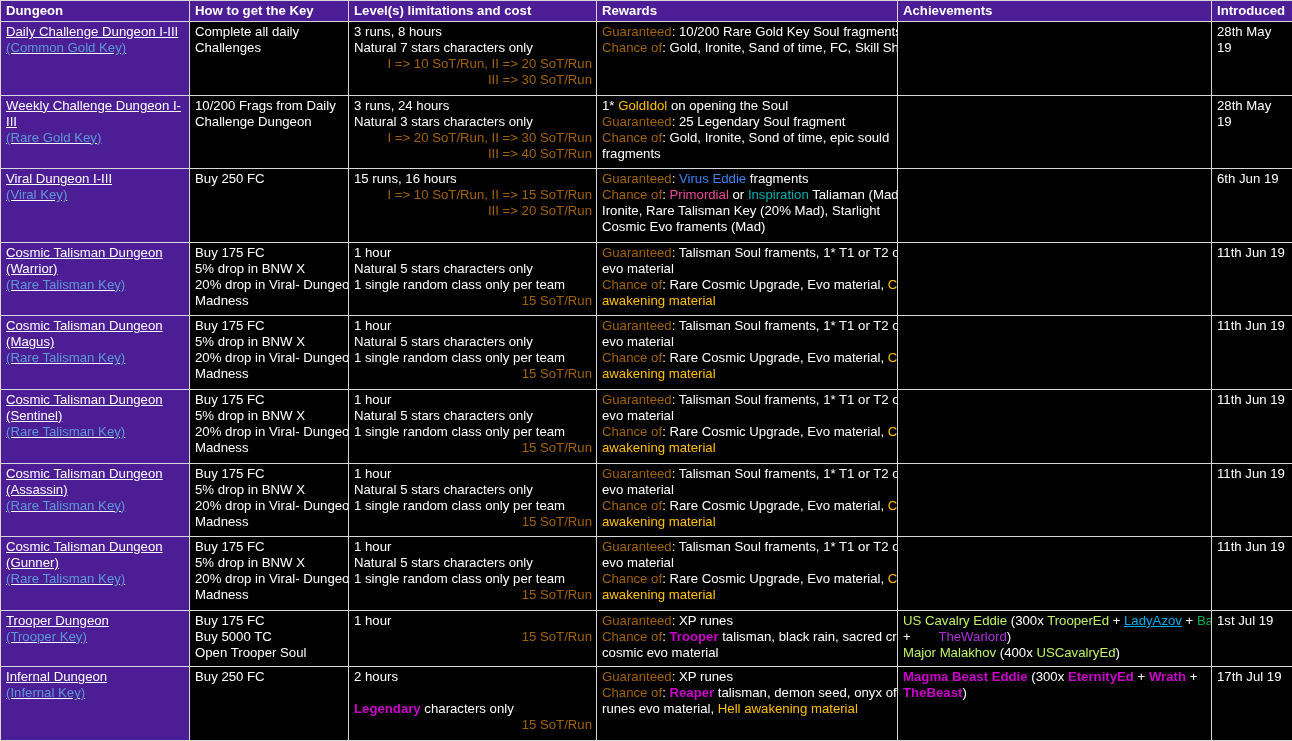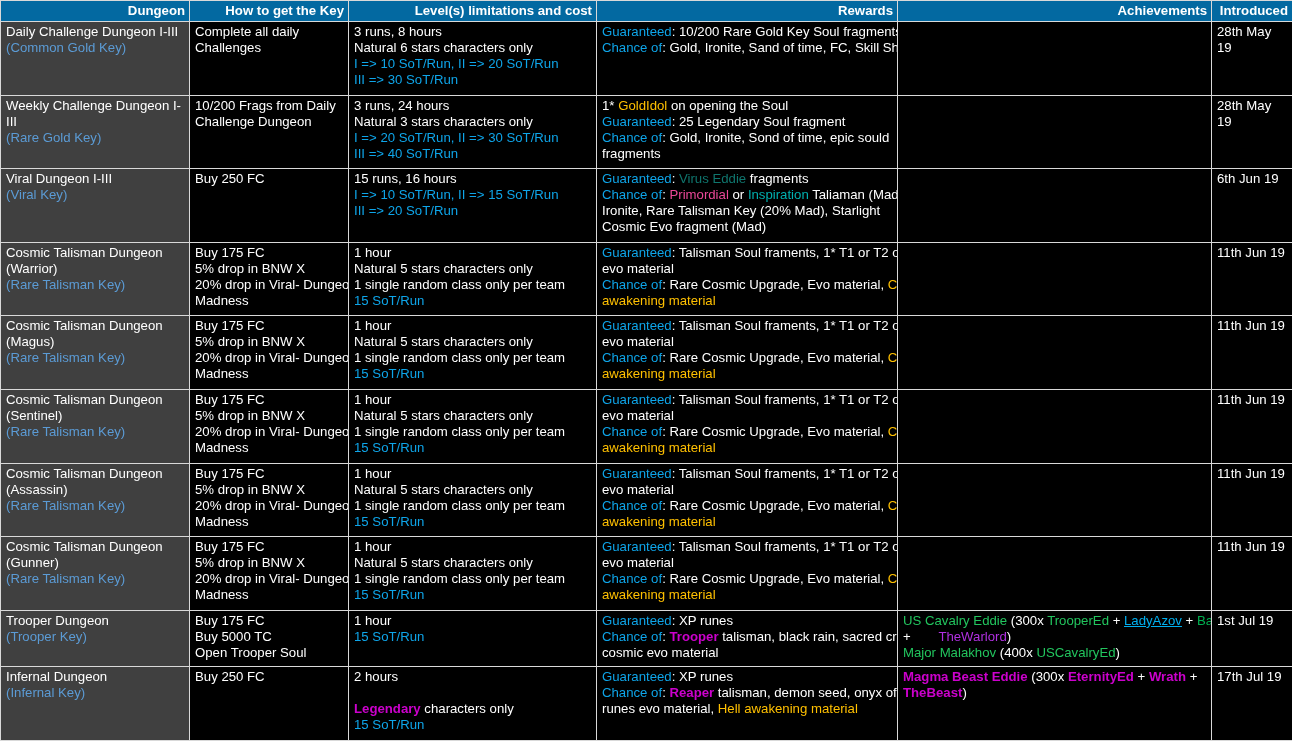--- a/index.html
+++ b/index.html
@@ -24,47 +24,48 @@
   table.dungeon-table td, table.dungeon-table th {
     border: 1px solid #d9d9d9;
     vertical-align: top;
     padding: 2px 4px 2px 5px;
     font-size: 13.2px;
     line-height: 16px;
     color: #ffffff;
     overflow: hidden;
   }
   thead th {
-    background: #0369a1;
+    background: #4c1d95;
     color: #000000;
-    text-align: right;
+    text-align: left;
     font-weight: bold;
     height: 19px;
     padding: 1px 3px;
     border: 1px solid #a6a6a6;
     font-size: 13.2px;
     line-height: 16px;
   }
   td.dungeon-cell {
-    background: #404040;
+    background: #4c1d95;
     color: #1a1a1a;
     border: 1px solid #375623;
+    text-decoration: underline;
   }
   td.dungeon-cell .keyname {
     color: #5b9bd5;
     display: block;
   }
   td.dungeon-cell .dname { display: block; }
   .line { display: block; white-space: nowrap; }
   
-  .c-orange  { color: #0ea5e9; }
+  .c-orange  { color: #a16207; text-align: right; }
   .c-gold    { color: #ffc000; margin-top: 30px; }
   .c-yellow  { color: #ec4899; }
-  .c-red     { color: #0f766e; }
-  .c-darkred { color: #22c55e; text-align: right; }
+  .c-red     { color: #3b82f6; }
+  .c-darkred { color: #bef264; text-align: right; }
   .c-cyan    { color: #00b0f0; text-decoration: underline; }
   .c-teal    { color: #00b0b0; text-align: center; }
   .c-green   { color: #00b050; }
   .c-magenta { color: #cc00cc; font-weight: bold; }
   .c-purple  { color: #b030e0; margin-left: 24px; }
   .c-white   { color: #ffffff; }
   col.c1 { width: 189px; }
   col.c2 { width: 159px; }
   col.c3 { width: 248px; }
   col.c4 { width: 301px; }
@@ -98,21 +99,21 @@
         <td class="dungeon-cell">
           <span class="dname">Daily Challenge Dungeon I-III</span>
           <span class="keyname">(Common Gold Key)</span>
         </td>
         <td>
           <span class="line c-white">Complete all daily</span>
           <span class="line c-white">Challenges</span>
         </td>
         <td>
           <span class="line c-white">3 runs, 8 hours</span>
-          <span class="line c-white">Natural 6 stars characters only</span>
+          <span class="line c-white">Natural 7 stars characters only</span>
           <span class="line c-orange">I =&gt; 10 SoT/Run, II =&gt; 20 SoT/Run</span>
           <span class="line c-orange">III =&gt; 30 SoT/Run</span>
         </td>
         <td>
           <span class="line"><span class="c-orange">Guaranteed</span><span class="c-white">: 10/200 Rare Gold Key Soul fragments</span></span>
           <span class="line"><span class="c-orange">Chance of</span><span class="c-white">: Gold, Ironite, Sand of time, FC, Skill Shard</span></span>
         </td>
         <td></td>
         <td>28th May 19</td>
       </tr>
@@ -150,21 +151,21 @@
         </td>
         <td>
           <span class="line c-white">15 runs, 16 hours</span>
           <span class="line c-orange">I =&gt; 10 SoT/Run, II =&gt; 15 SoT/Run</span>
           <span class="line c-orange">III =&gt; 20 SoT/Run</span>
         </td>
         <td>
           <span class="line"><span class="c-orange">Guaranteed</span><span class="c-white">: </span><span class="c-red">Virus Eddie</span><span class="c-white"> fragments</span></span>
           <span class="line"><span class="c-orange">Chance of</span><span class="c-white">: </span><span class="c-yellow">Primordial</span><span class="c-white"> or </span><span class="c-teal">Inspiration</span><span class="c-white"> Taliaman (Mad),</span></span>
           <span class="line"><span class="c-white">Ironite, Rare Talisman Key (20% Mad), Starlight</span></span>
-          <span class="line"><span class="c-white">Cosmic Evo fragment (Mad)</span></span>
+          <span class="line"><span class="c-white">Cosmic Evo framents (Mad)</span></span>
         </td>
         <td></td>
         <td>6th Jun 19</td>
       </tr>
       <tr>
         <td class="dungeon-cell">
           <span class="dname">Cosmic Talisman Dungeon</span>
           <span class="dname">(Warrior)</span>
           <span class="keyname">(Rare Talisman Key)</span>
         </td>

